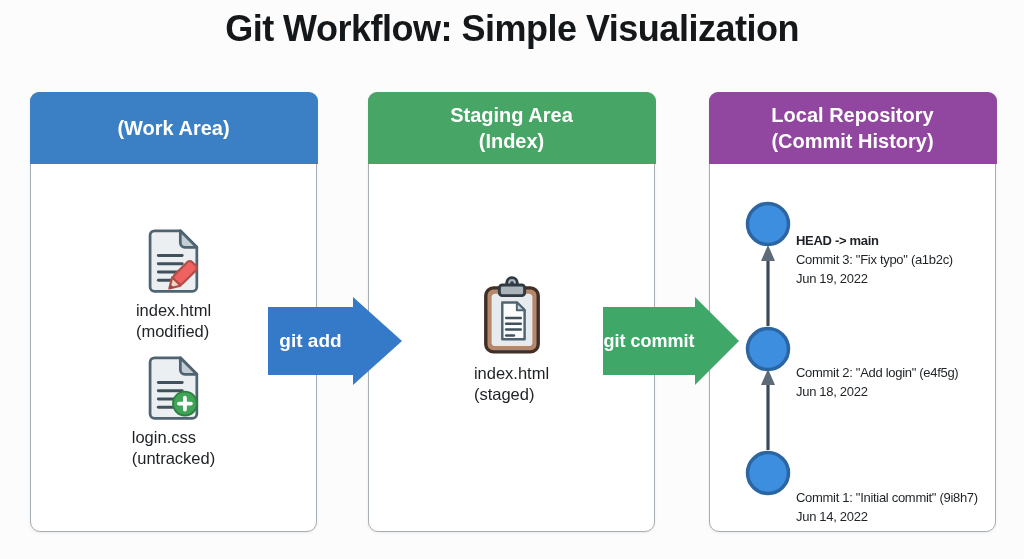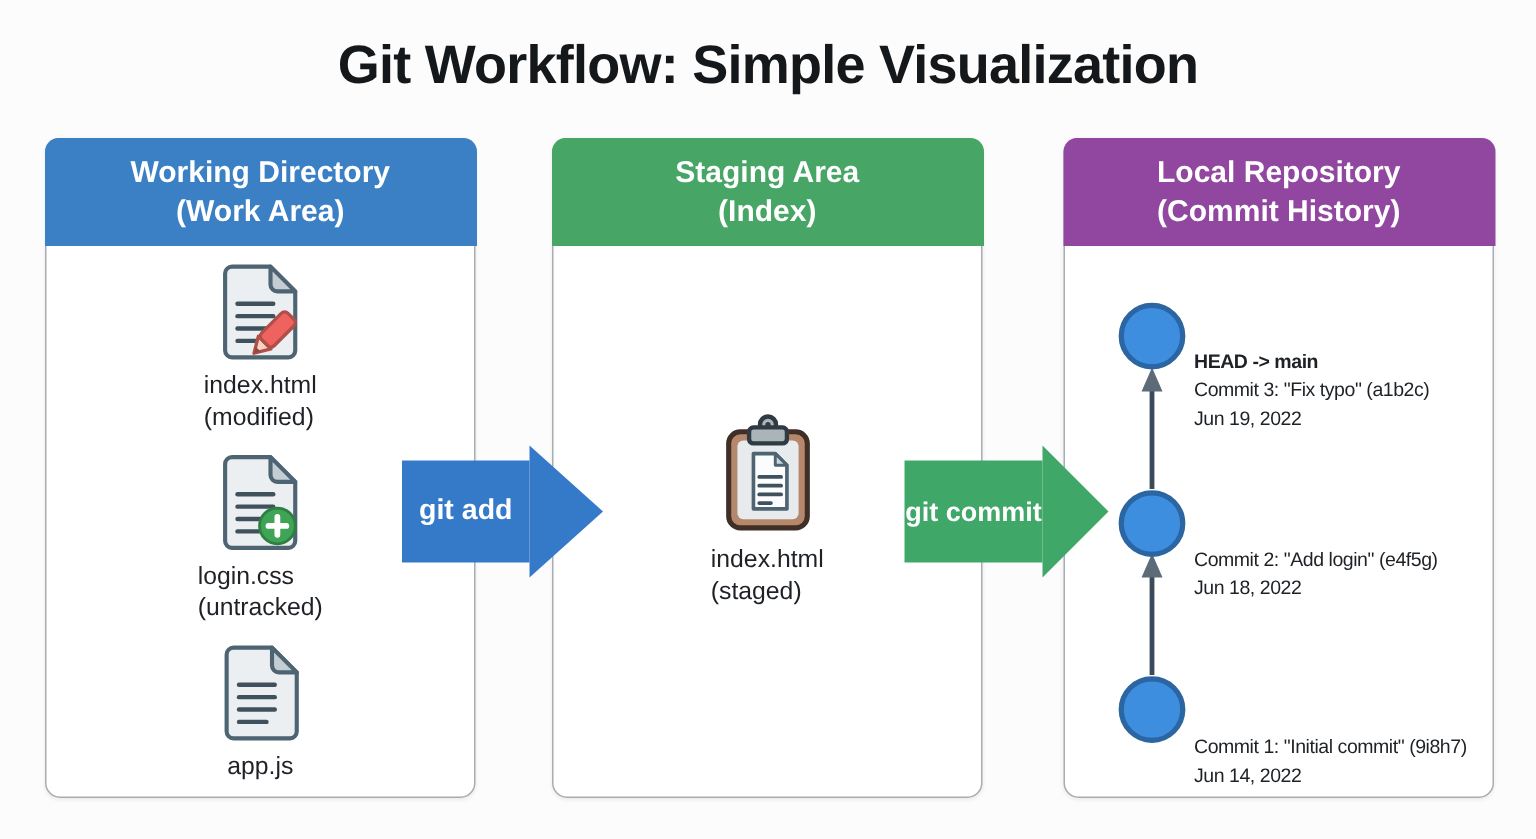--- a/index.html
+++ b/index.html
@@ -3,21 +3,21 @@
 <meta charset="utf-8">
 <style>
   html,body{margin:0;padding:0;}
   body{
     width:1024px;height:559px;position:relative;overflow:hidden;
     background:#fcfcfc;
     font-family:"Liberation Sans", sans-serif;
     color:#212529;
   }
   .page-title{
-    position:absolute;top:22px;left:0;width:100%;
+    position:absolute;top:8px;left:0;width:100%;
     text-align:center;font-size:36px;font-weight:bold;color:#15181b;
     letter-spacing:-0.5px;margin:0;
   }
   
   .panel{
     position:absolute;top:92px;width:287px;height:440px;
     background:#ffffff;border:1.5px solid #a6adb3;border-radius:10px;
     box-sizing:border-box;box-shadow:0 1px 3px rgba(0,0,0,0.07);
   }
   #panel-working{left:30px;}
@@ -75,21 +75,20 @@
   #commit-info-1{top:238px;}
   #commit-info-2{top:363px;}
 </style>
 </head>
 <body>
 
 <h1 class="page-title">Git Workflow: Simple Visualization</h1>
 
 <div class="panel" id="panel-working">
   <div class="panel-header header-blue">
-    <span>Working Directory</span>
     <span>(Work Area)</span>
   </div>
   <div class="file-stack">
 
     <div class="file-item">
       <svg width="56" height="66" viewBox="0 0 60 72">
         <path d="M10 3 H38 L56 21 V64 A5 5 0 0 1 51 69 H10 A5 5 0 0 1 5 64 V8 A5 5 0 0 1 10 3 Z" fill="#eceff1" stroke="#4e6472" stroke-width="3" stroke-linejoin="round"></path>
         <path d="M38 3 V16 A5 5 0 0 0 43 21 H56 Z" fill="#c3cdd3" stroke="#4e6472" stroke-width="3" stroke-linejoin="round"></path>
         <g stroke="#3f515c" stroke-width="3.2" stroke-linecap="round">
           <line x1="14" y1="30" x2="40" y2="30"></line>
@@ -124,36 +123,20 @@
           <line x1="36.5" y1="53" x2="49.5" y2="53" stroke="#ffffff" stroke-width="4.2" stroke-linecap="round"></line>
           <line x1="43" y1="46.5" x2="43" y2="59.5" stroke="#ffffff" stroke-width="4.2" stroke-linecap="round"></line>
         </g>
       </svg>
       <div class="file-label">
         <div>login.css</div>
         <div>(untracked)</div>
       </div>
     </div>
 
-    <div class="file-item">
-      <svg width="56" height="66" viewBox="0 0 60 72">
-        <path d="M10 3 H38 L56 21 V64 A5 5 0 0 1 51 69 H10 A5 5 0 0 1 5 64 V8 A5 5 0 0 1 10 3 Z" fill="#eceff1" stroke="#4e6472" stroke-width="3" stroke-linejoin="round"></path>
-        <path d="M38 3 V16 A5 5 0 0 0 43 21 H56 Z" fill="#c3cdd3" stroke="#4e6472" stroke-width="3" stroke-linejoin="round"></path>
-        <g stroke="#3f515c" stroke-width="3.2" stroke-linecap="round">
-          <line x1="14" y1="30" x2="40" y2="30"></line>
-          <line x1="14" y1="39" x2="40" y2="39"></line>
-          <line x1="14" y1="48" x2="40" y2="48"></line>
-          <line x1="14" y1="57" x2="34" y2="57"></line>
-        </g>
-      </svg>
-      <div class="file-label">
-        <div>app.js</div>
-        <div></div>
-      </div>
-    </div>
 
   </div>
 </div>
 
 <div class="panel" id="panel-staging">
   <div class="panel-header header-green">
     <span>Staging Area</span>
     <span>(Index)</span>
   </div>
   <div class="staged-item">

